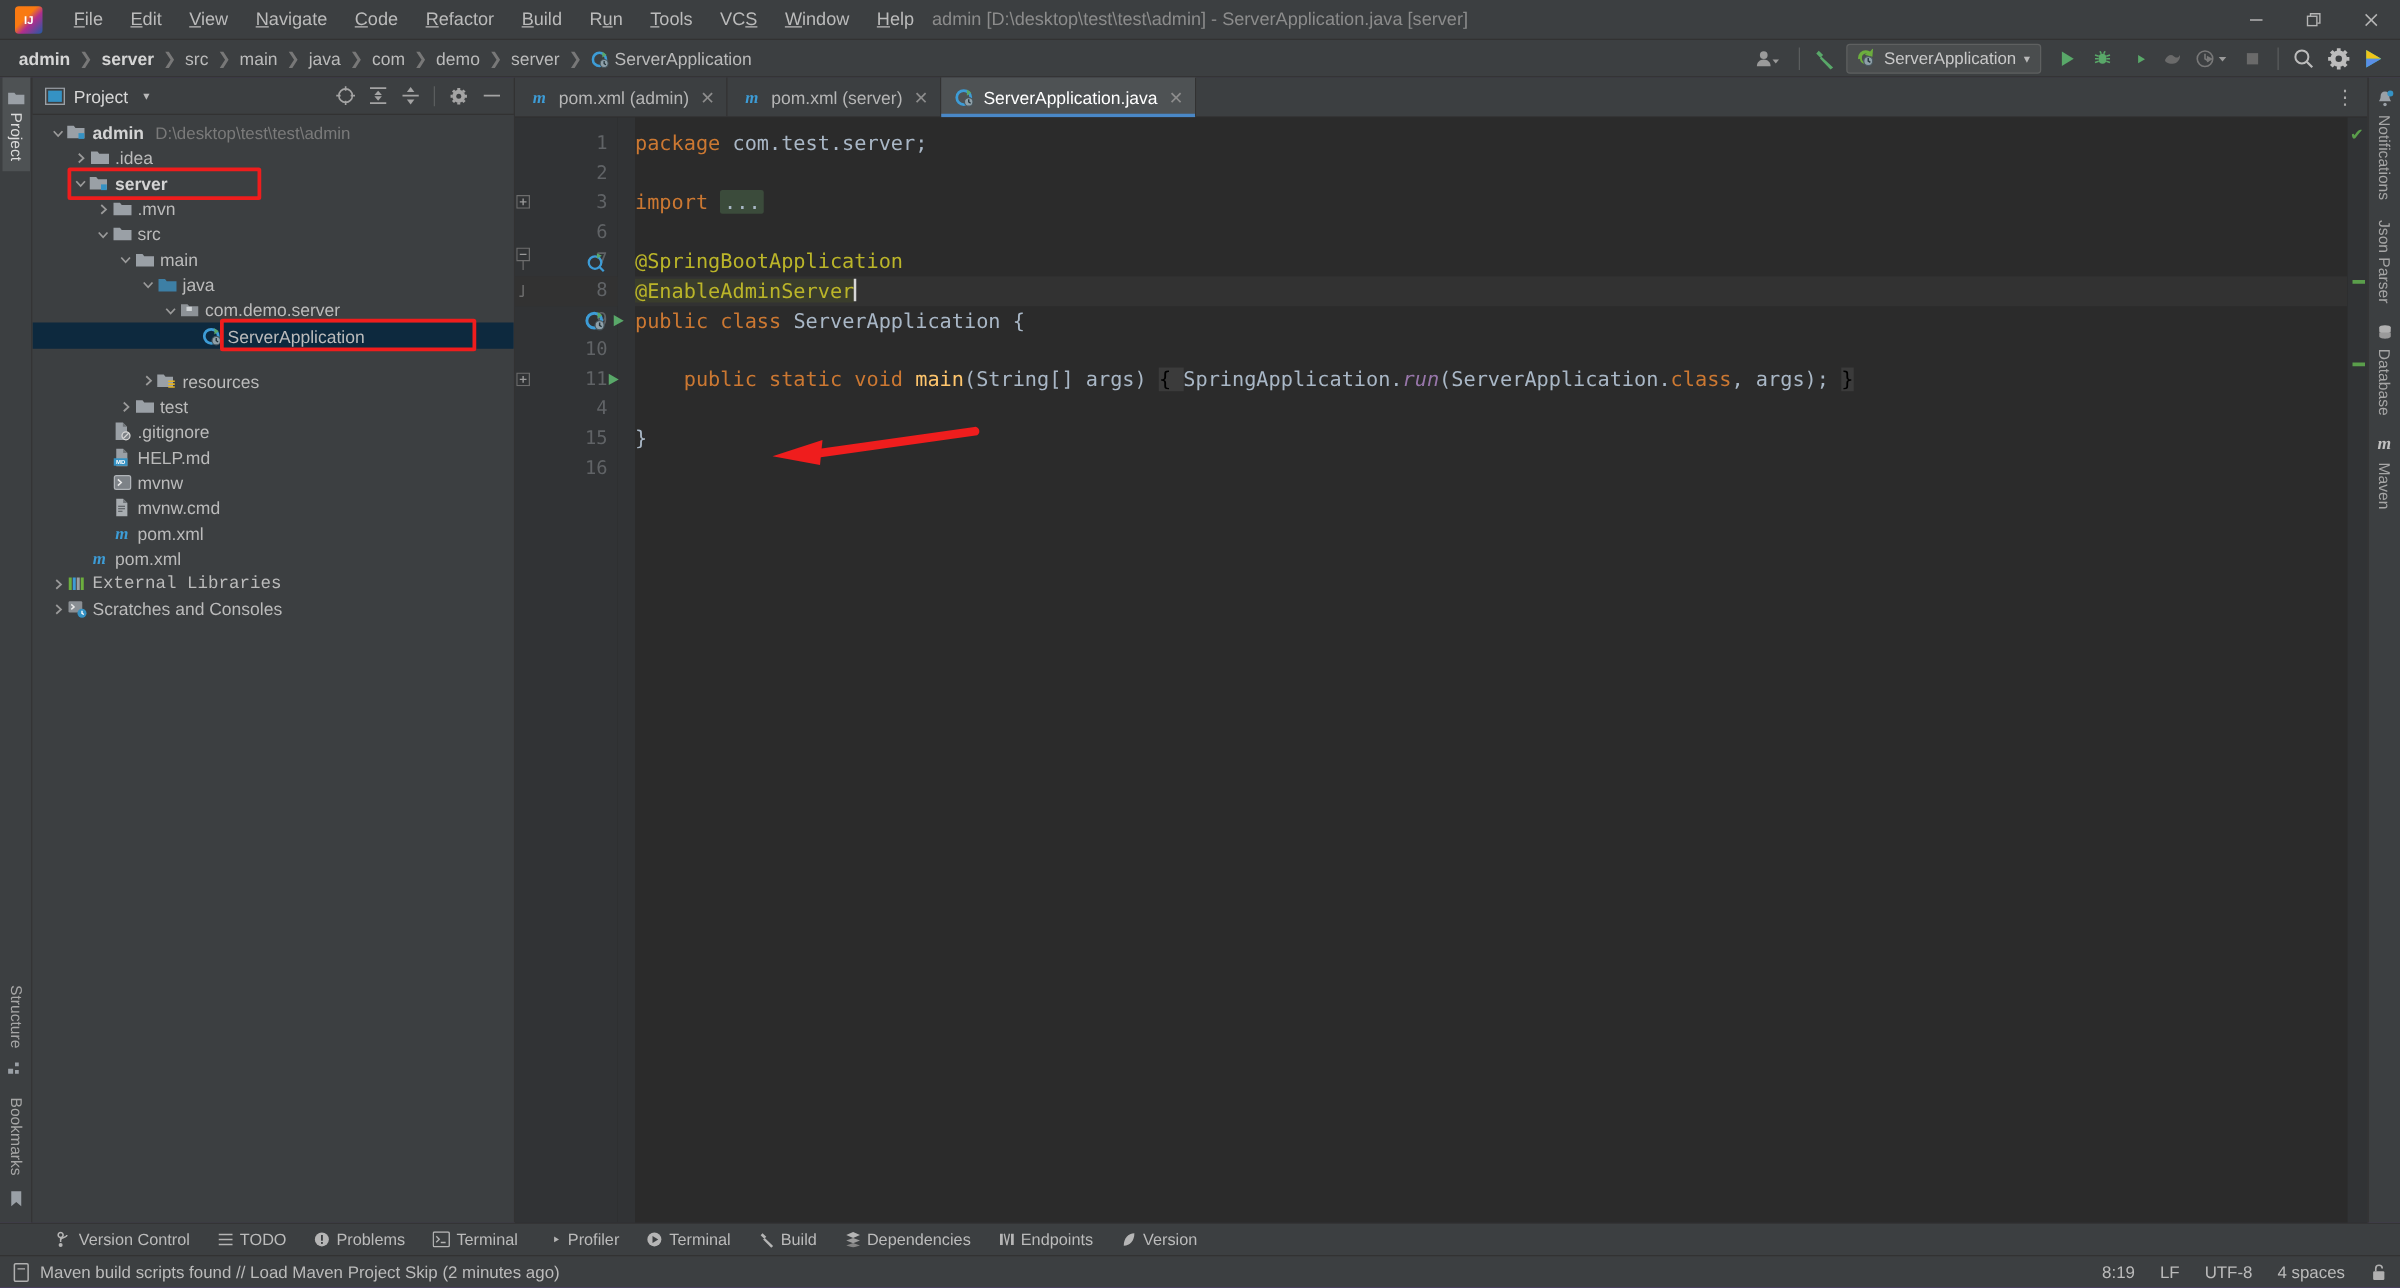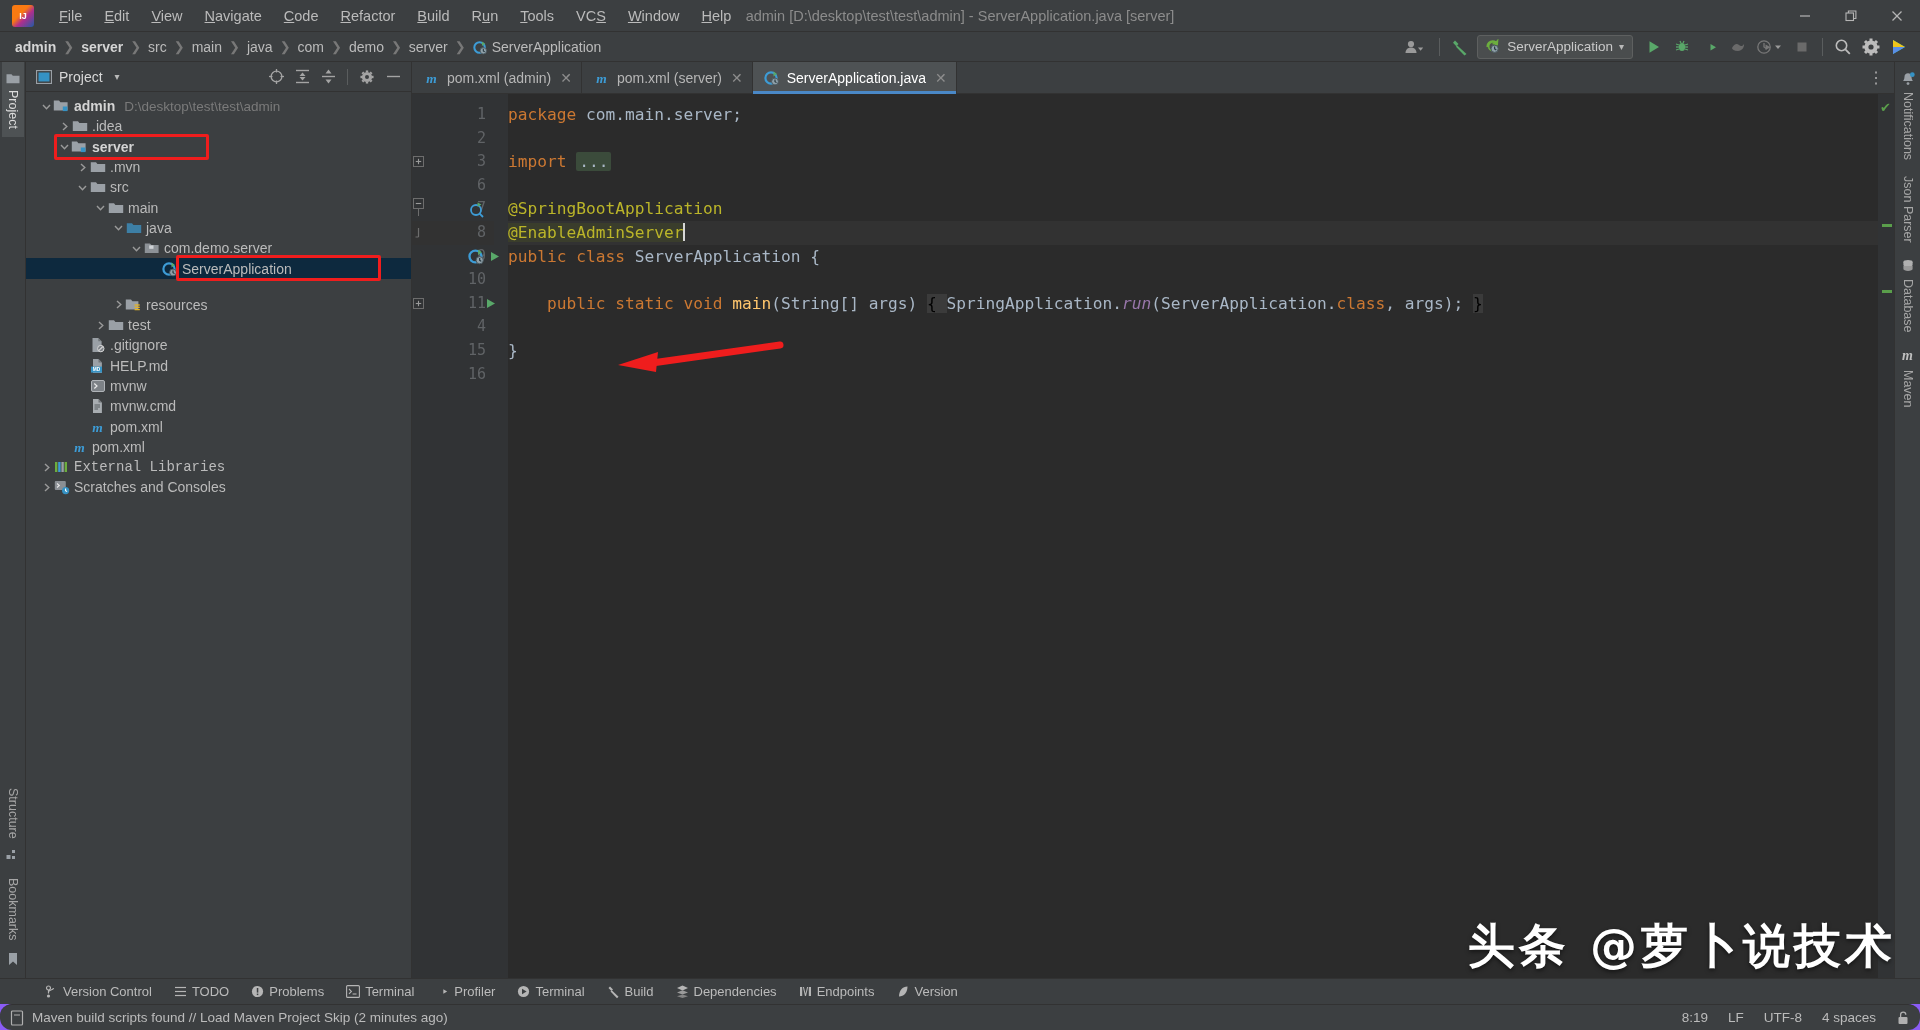--- a/index.html
+++ b/index.html
@@ -126,21 +126,21 @@
 
   
   .redarrow{ position:absolute; z-index:20; pointer-events:none;}
 
   
   .toolwin{ height:26px; flex:0 0 26px; background:#3c3f41; display:flex; align-items:center;
             border-top:1px solid #323232; padding-left:34px; gap:0;}
   .twbtn{ display:flex; align-items:center; gap:5px; padding:3px 11px; color:#bbbbbb;
           font-size:13px; cursor:default; border-radius:3px; white-space:nowrap;}
   .statusbar{ height:26px; flex:0 0 26px; background:#3c3f41; display:flex; align-items:center;
-              border-top:1px solid #323232; padding:0 10px;border-radius:12px;}
+              border-top:1px solid #323232; padding:0 10px;}
   .st-left{ display:flex; align-items:center; gap:8px; color:#bbbbbb; font-size:13.5px;}
   .st-right{ margin-left:auto; display:flex; align-items:center; gap:20px; color:#bbbbbb; font-size:13.5px;}
   .st-item{ cursor:default; }
 
   
   .watermark{ position:absolute; right:24px; bottom:52px; font-size:47px; font-weight:bold;
     color:#ffffff; letter-spacing:4px; z-index:30; pointer-events:none;
     font-family:"DejaVu Sans", sans-serif; text-shadow:0 2px 4px rgba(0,0,0,.55);}
   svg{ display:block; }
 </style>
@@ -761,21 +761,21 @@
             </div>
             <div class="gicon" style="top: 197.8px; position: absolute; left: 1px;">
               <svg width="11" height="11" viewBox="0 0 11 11">
                 <rect x="0.5" y="0.5" width="10" height="10" fill="none" stroke="#6d6d6d" stroke-width="1"></rect>
                 <line x1="2.8" y1="5.5" x2="8.2" y2="5.5" stroke="#9a9a9a" stroke-width="1.1"></line>
                 <line x1="5.5" y1="2.8" x2="5.5" y2="8.2" stroke="#9a9a9a" stroke-width="1.1"></line>
               </svg>
             </div>
           </div>
         <div class="code" id="code">
-            <div class="grow" style="top: 9px;"><span class="kw">package </span><span class="plain">com.main.server;</span></div>
+            <div class="grow" style="top: 9px;"><span class="kw">package </span><span class="plain">com.test.server;</span></div>
             <div class="grow" style="top: 32.6px;"></div>
             <div class="grow" style="top: 56.2px;"><span class="kw">import </span><span class="fold">...</span></div>
             <div class="grow" style="top: 79.8px;"></div>
             <div class="grow" style="top: 103.4px;"><span class="ann">@SpringBootApplication</span></div>
             <div class="cline-hl" style="top: 127px;"></div>
             <div class="grow" style="top: 127px;"><span class="ann ann-bg">@EnableAdminServer</span><span class="caret"></span></div>
             <div class="grow" style="top: 150.6px;"><span class="kw">public </span><span class="kw">class </span><span class="cls">ServerApplication </span><span class="plain">{</span></div>
             <div class="grow" style="top: 174.2px;"></div>
             <div class="grow" style="top: 197.8px;"><span class="kw">    public </span><span class="kw">static </span><span class="kw">void </span><span class="mth">main</span><span class="plain">(</span><span class="cls">String</span><span class="plain">[] args) </span><span class="brace-hl">{ </span><span class="plain">SpringApplication.</span><span class="stat">run</span><span class="plain">(ServerApplication.</span><span class="kw">class</span><span class="plain">, args); </span><span class="brace-hl">}</span></div>
             <div class="grow" style="top: 221.4px;"></div>
@@ -943,14 +943,13 @@
       <span class="st-item">4 spaces</span>
       <span style="display:inline-flex">
         <svg width="14" height="16" viewBox="0 0 14 16">
             <rect x="2.5" y="7" width="9" height="7" rx="1" fill="#b0b0b0"></rect>
             <path d="M4.6 7V4.8a2.6 2.6 0 0 1 5.2 0" fill="none" stroke="#b0b0b0" stroke-width="1.3"></path>
           </svg>
       </span>
     </div>
   </div>
 
-  <div class="watermark">头条 @萝卜说技术</div>
 </div>
 
 </body></html>

